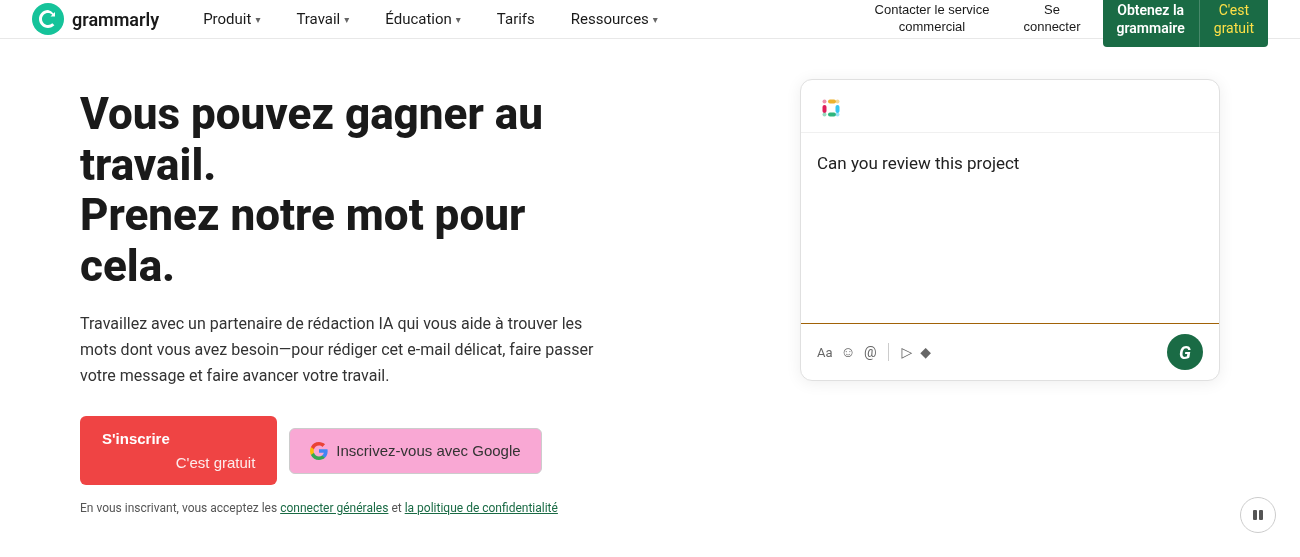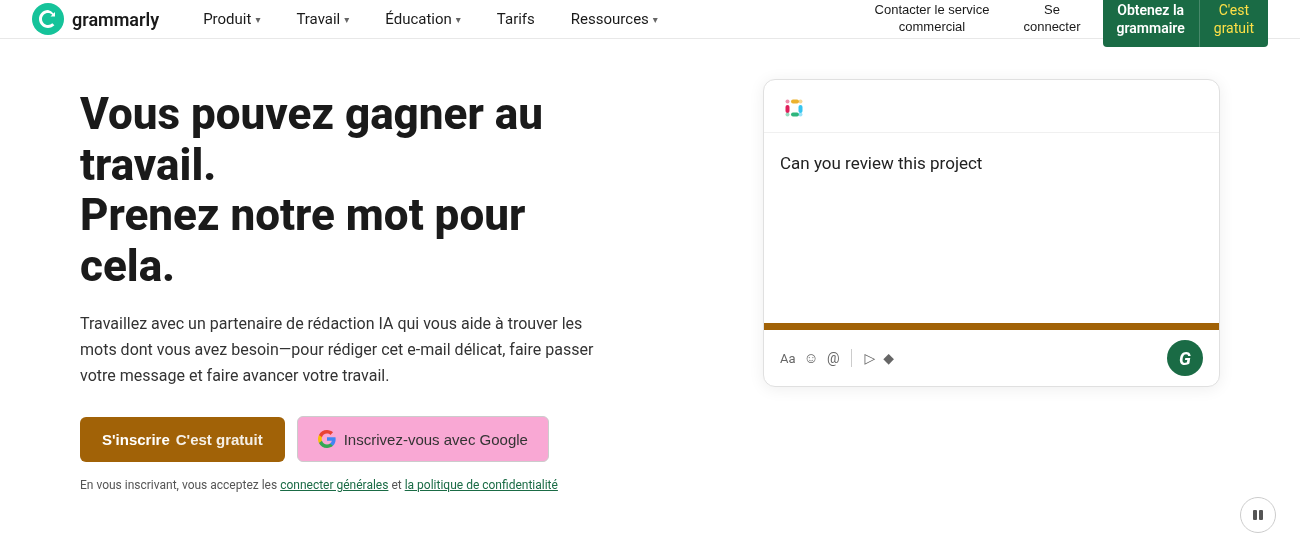--- a/index.html
+++ b/index.html
@@ -153,36 +153,37 @@
     .cta-buttons {
       display: flex;
       align-items: center;
       gap: 12px;
       margin-bottom: 16px;
     }
 
     .btn-signup {
       display: flex;
       gap: 6px;
-      background: #a16207;
+      background: #ef4444;
       color: #fff;
       border: none;
       border-radius: 6px;
       padding: 14px 22px;
       font-size: 15px;
       cursor: pointer;
     }
 
     .btn-signup-main {
       font-weight: 700;
     }
 
     .btn-signup-sub {
-      font-weight: 700;
+      font-weight: 400;
       opacity: 0.9;
+      margin-top: 24px;
     }
 
     .btn-google {
       display: flex;
       align-items: center;
       gap: 8px;
       background: #f9a8d4;
       color: #333;
       border: 1.5px solid #ccc;
       border-radius: 6px;
@@ -203,21 +204,21 @@
     }
 
     .fine-print a {
       color: #1a6b45;
       text-decoration: underline;
       cursor: pointer;
     }
 
     
     .hero-right {
-      width: 457px;
+      width: 420px;
       flex-shrink: 0;
       padding-top: 0;
     }
 
     .chat-demo {
       background: #fff;
       border: 1.5px solid #e0e0e0;
       border-radius: 12px;
       overflow: hidden;
       box-shadow: 0 2px 16px rgba(0,0,0,0.07);
@@ -244,21 +245,21 @@
     .chat-message {
       font-size: 17px;
       color: #222;
       padding: 4px 0;
     }
 
     .chat-footer {
       display: flex;
       align-items: center;
       padding: 10px 16px;
-      border-top: 7px solid #a16207;
+      border-top: 1px solid #a16207;
       gap: 6px;
       margin-top: 30px;
     }
 
     .chat-toolbar-icons {
       display: flex;
       align-items: center;
       gap: 8px;
       flex: 1;
       color: #666;

